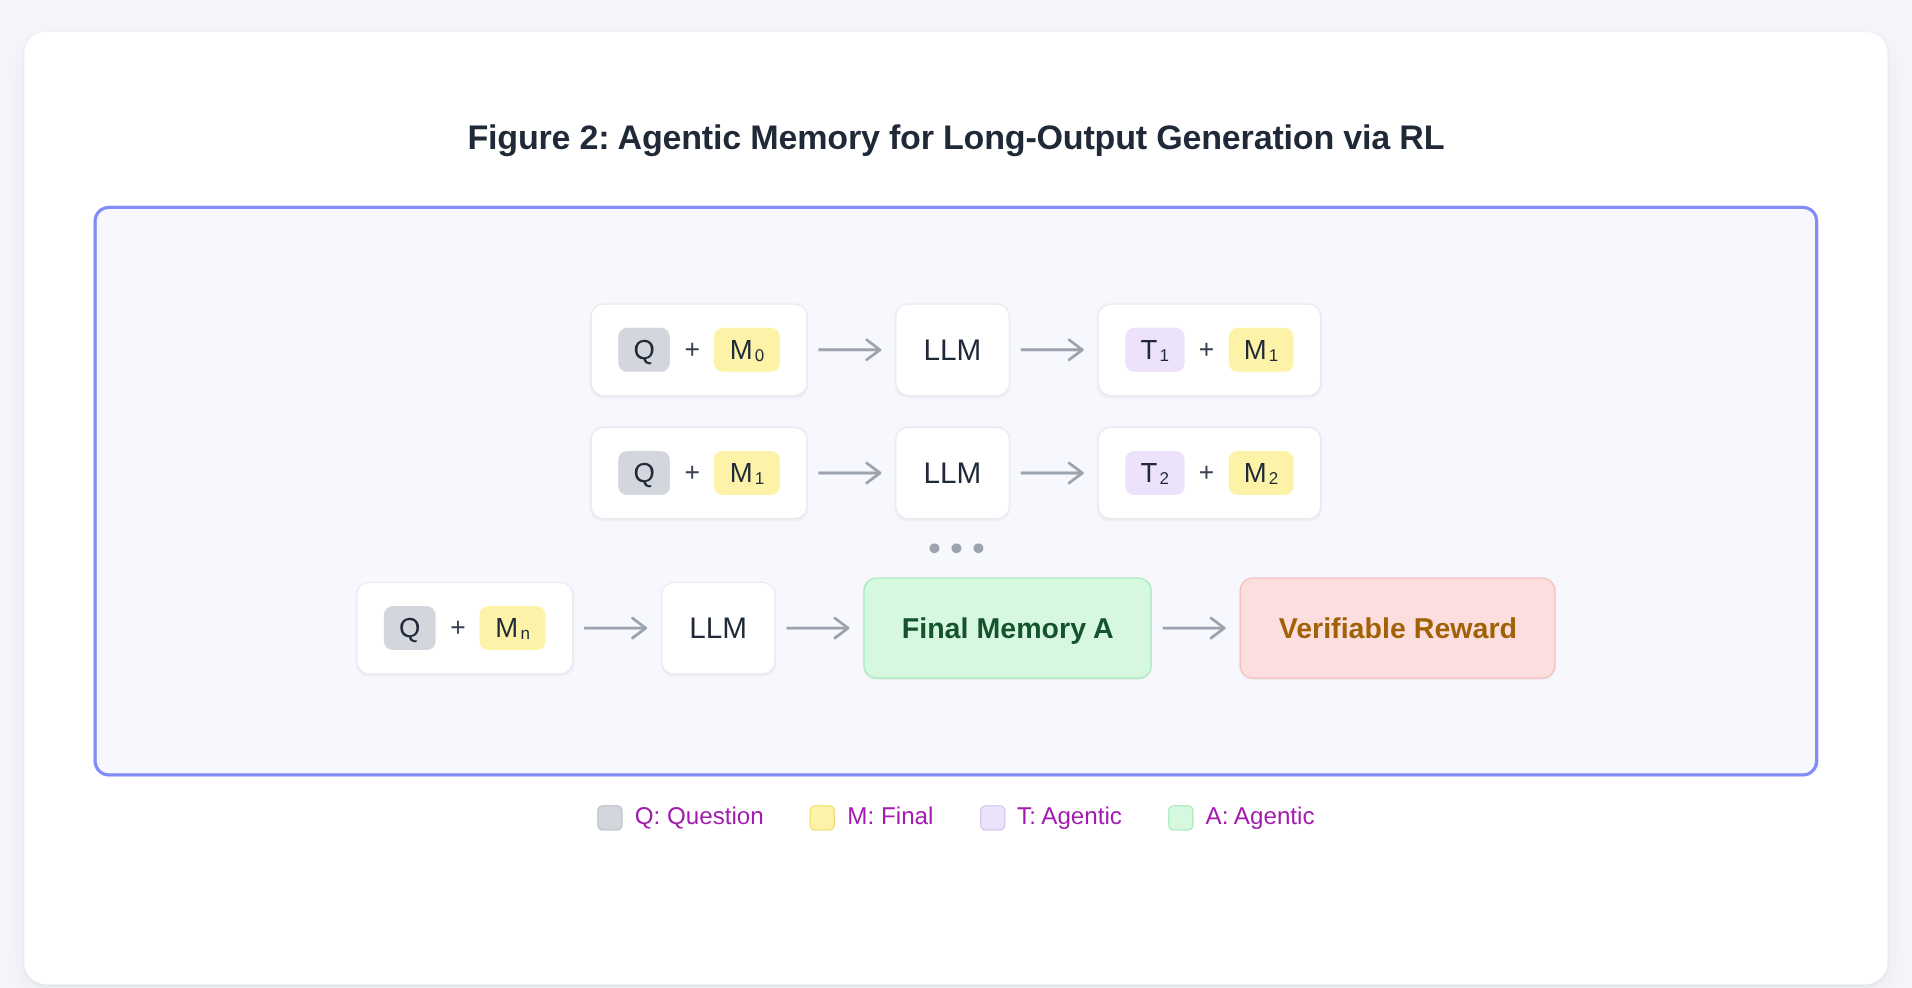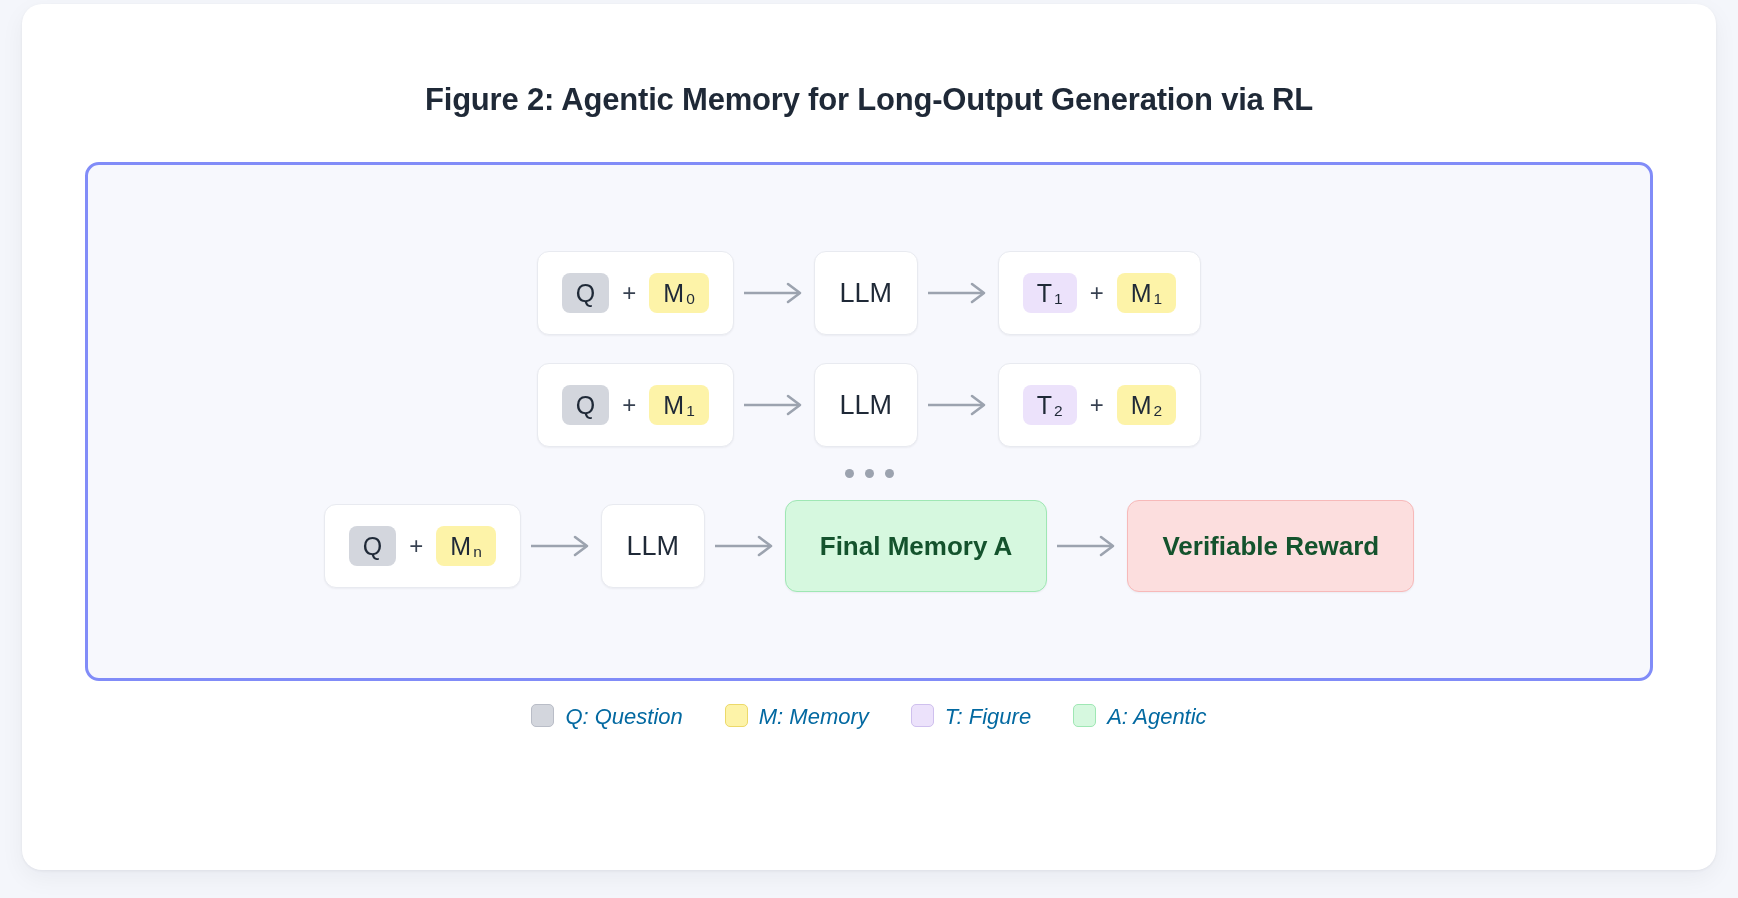--- a/index.html
+++ b/index.html
@@ -8,21 +8,21 @@
     width: 1738px;
     height: 898px;
     background: #f4f6fb;
     font-family: "Liberation Sans", sans-serif;
     -webkit-font-smoothing: antialiased;
   }
 
   .page-card {
     position: absolute;
     left: 22px;
-    top: 4px;
+    top: 29px;
     width: 1694px;
     height: 866px;
     background: #ffffff;
     border-radius: 20px;
     box-shadow: 0 1px 3px rgba(17,24,39,0.06), 0 8px 24px rgba(17,24,39,0.05);
     overflow: hidden;
     padding-left: 45px;
   }
 
   .figure-title {
@@ -100,21 +100,21 @@
     color: #14532d;
     padding: 0 34px;
     min-height: 92px;
   }
 
   .node.reward {
     background: #fcdede;
     border: 1px solid #f7b9b9;
     font-size: 26px;
     font-weight: bold;
-    color: #14532d;
+    color: #a16207;
     padding: 0 34px;
     min-height: 92px;
   }
 
   
   .chip {
     border-radius: 8px;
     padding: 6px 14px;
     font-size: 25px;
     color: #1f2937;
@@ -167,25 +167,24 @@
     left: 0;
     top: 700px;
     width: 100%;
     display: flex;
     align-items: center;
     justify-content: center;
     gap: 42px;
   }
   .legend-item {
     display: flex;
-    align-items: flex-start;
+    align-items: flex-end;
     gap: 11px;
     font-size: 22px;
-    color: #0369a1;
-    font-style: italic;
+    color: #a21caf;
   }
   .swatch {
     width: 23px; height: 23px;
     border-radius: 5px;
     display: block;
     flex: none;
   }
 </style>
 </head>
 <body>
@@ -327,26 +326,26 @@
 
   <div class="legend">
 
     <div class="legend-item">
       <span class="swatch" style="background:#d3d6dd;border:1px solid #b9bdc7;"></span>
       <span>Q: Question</span>
     </div>
 
     <div class="legend-item">
       <span class="swatch" style="background:#fdf3a8;border:1px solid #ecd96a;"></span>
-      <span>M: Memory</span>
+      <span>M: Final</span>
     </div>
 
     <div class="legend-item">
       <span class="swatch" style="background:#ece2fb;border:1px solid #cfc0ee;"></span>
-      <span>T: Figure</span>
+      <span>T: Agentic</span>
     </div>
 
     <div class="legend-item">
       <span class="swatch" style="background:#d6f8df;border:1px solid #9fe7b4;"></span>
       <span>A: Agentic</span>
     </div>
 
   </div>
 
 </div>

